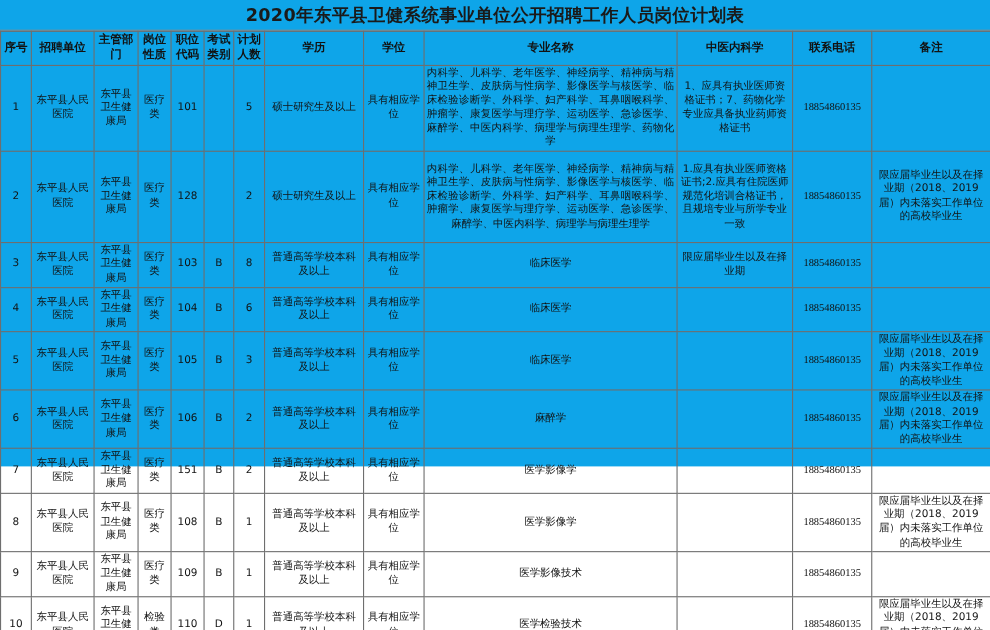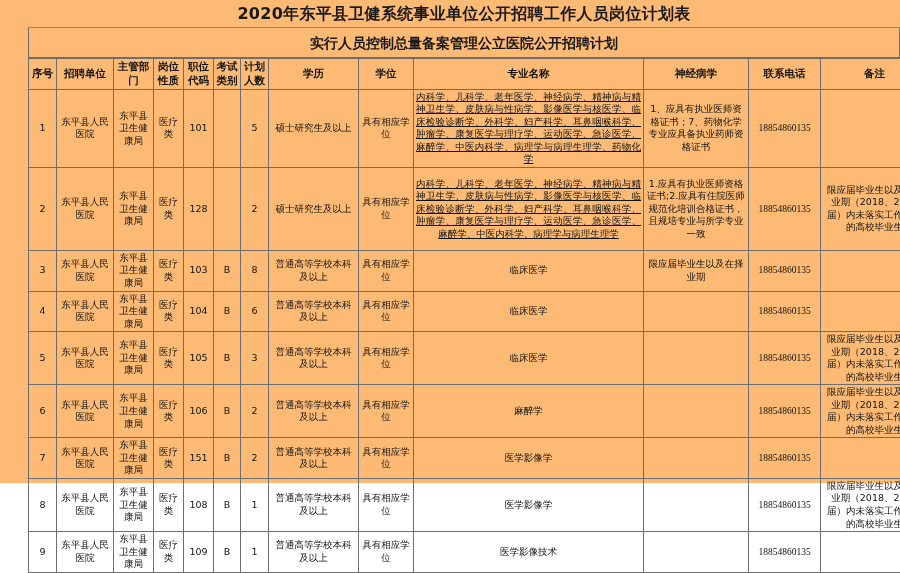--- a/index.html
+++ b/index.html
@@ -4,26 +4,25 @@
 <style>
   * { box-sizing: border-box; }
   html, body {
     margin: 0; padding: 0;
     width: 900px; height: 573px;
     background: #ffffff;
     font-family: "DejaVu Sans", "Liberation Sans", sans-serif;
     overflow: hidden;
   }
   #page {
-    width: 900px; height: 483px;
+    width: 900px; height: 424px;
     position: relative;
-    background: #fdba74;
+    background: #0ea5e9;
     display: flex;
     flex-direction: column;
-    padding-left: 28px;
   }
   .doc-title {
     height: 28px;
     line-height: 28px;
     text-align: center;
     font-size: 16px;
     font-weight: bold;
     color: #1a1a1a;
     letter-spacing: 0.3px;
     border-bottom: 1px solid #8a8a8a;
@@ -61,36 +60,35 @@
     font-size: 10.5px;
     font-weight: bold;
     height: 30px;
   }
   table.plan td { font-size: 9.5px; }
   td.c-idx { font-size: 9.5px; }
   td.c-unit, td.c-dept, td.c-nature { font-size: 9.5px; }
   td.c-code, td.c-cat, td.c-num { font-size: 9.5px; margin-top: 45px; }
   td.c-edu, td.c-deg { font-size: 9.5px; }
   td.c-major { font-size: 10px; line-height: 1.45; padding: 2px 5px; }
-  td.c-major.multi { text-align: justify; text-align-last: center; text-decoration: underline; }
+  td.c-major.multi { text-align: justify; text-align-last: center; }
   td.c-cond { font-size: 9.5px; line-height: 1.45; padding: 2px 3px; }
   td.c-phone { font-size: 9.5px; font-family: Liberation Serif, serif; }
   td.c-remark { font-size: 9.5px; line-height: 1.45; padding: 2px 4px; }
   .r-tall1 { height: 78px; }
   .r-tall2 { height: 83px; }
   .r-std { height: 39px; }
 </style>
 </head>
 <body>
 
 <div id="page">
 
   <div class="doc-title">2020年东平县卫健系统事业单位公开招聘工作人员岗位计划表</div>
 
-  <div class="subtitle-band">实行人员控制总量备案管理公立医院公开招聘计划</div>
 
   <table class="plan">
     <colgroup>
       <col style="width:28px">
         <col style="width:57px">
         <col style="width:40px">
       <col style="width:30px">
         <col style="width:30px">
         <col style="width:27px">
       <col style="width:28px">
@@ -106,21 +104,21 @@
         <th>序号</th>
         <th>招聘单位</th>
         <th>主管部门</th>
         <th>岗位性质</th>
         <th>职位代码</th>
         <th>考试类别</th>
         <th>计划人数</th>
         <th>学历</th>
         <th>学位</th>
         <th>专业名称</th>
-        <th>神经病学</th>
+        <th>中医内科学</th>
         <th>联系电话</th>
         <th>备注</th>
       </tr>
     </thead>
     <tbody>
         <tr class="r-tall1">
           <td class="c-idx">1</td>
           <td class="c-unit">东平县人民医院</td>
           <td class="c-dept">东平县卫生健康局</td>
           <td class="c-nature">医疗类</td>

